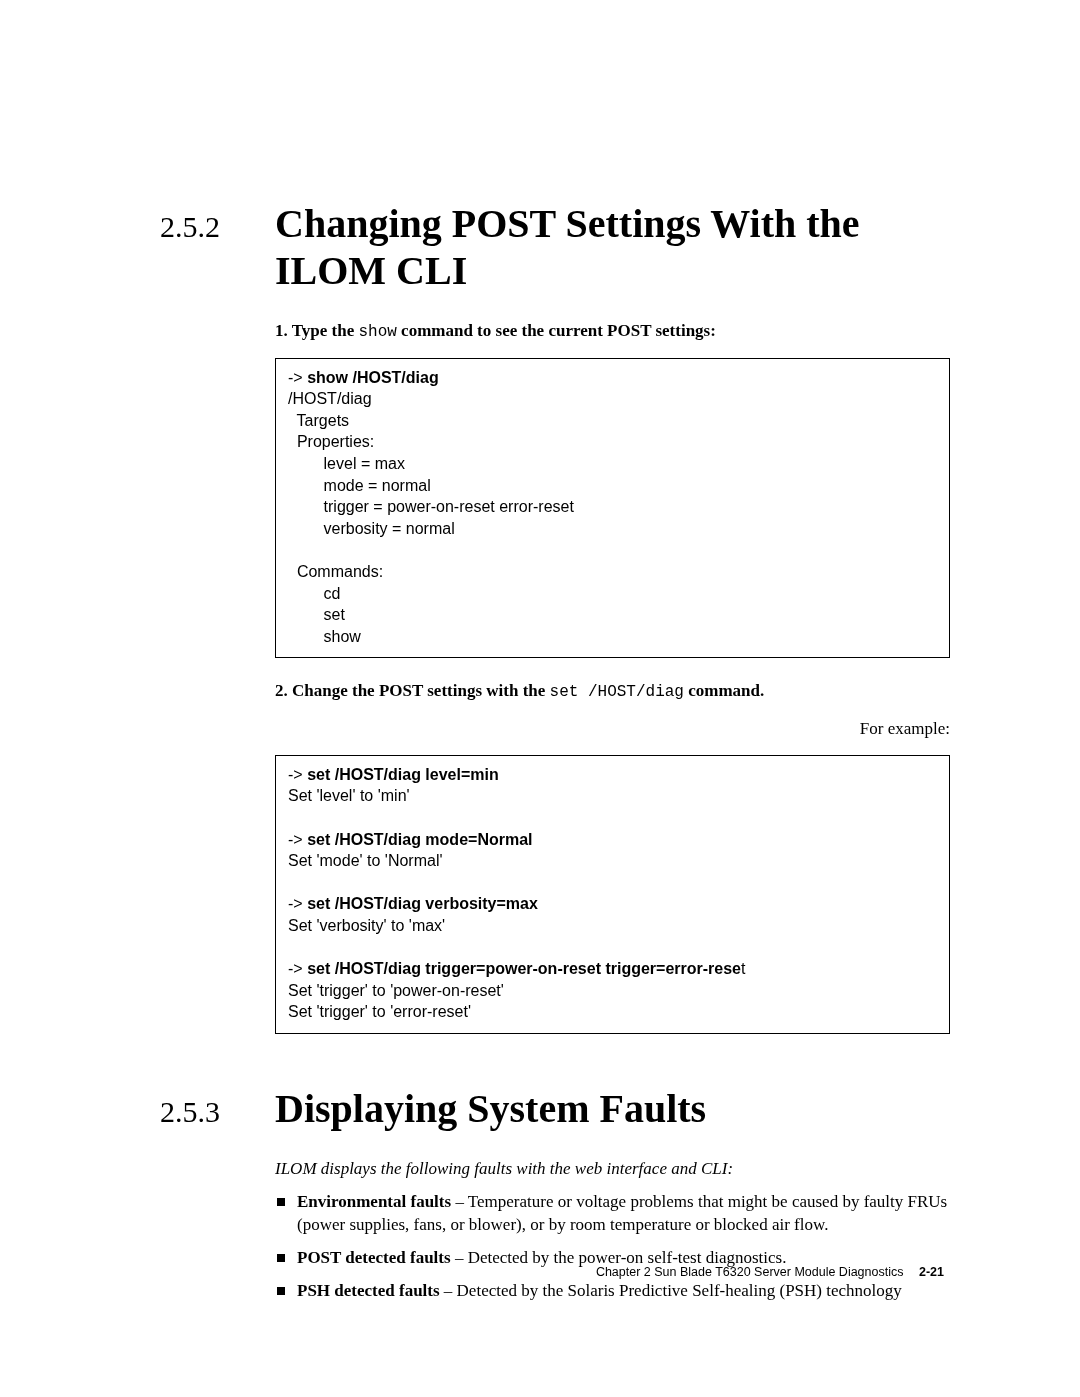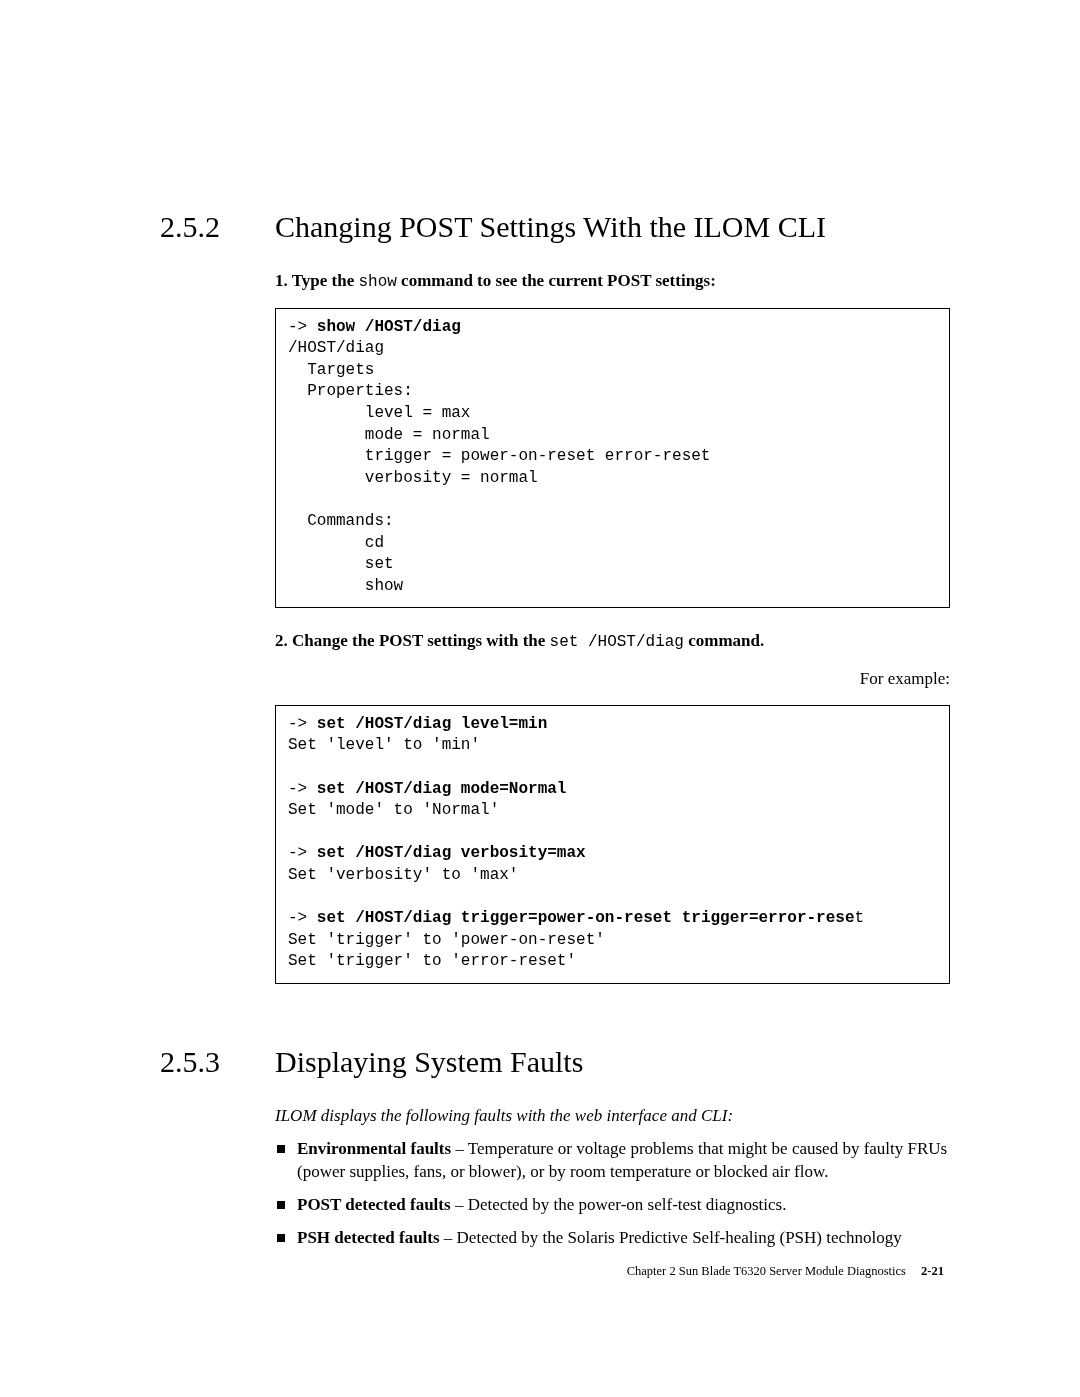--- a/index.html
+++ b/index.html
@@ -23,43 +23,43 @@
     align-items: baseline;
     margin-bottom: 26px;
   }
   .section-number {
     font-size: 30px;
     width: 115px;
     flex-shrink: 0;
     margin-top: 15px;
   }
   .section-title {
-    font-size: 30px;
-    font-weight: normal;
+    font-size: 40px;
+    font-weight: bold;
   }
   .content {
     margin-left: 115px;
     font-size: 17px;
     line-height: 1.35;
   }
   .step {
     margin: 0 0 14px 0;
   }
   .step-label {
     font-weight: bold;
   }
   .mono-inline {
     font-family: "Courier New", Courier, monospace;
     font-weight: normal;
     font-size: 16px;
   }
   .code-box {
     border: 1px solid #000;
     padding: 8px 12px 10px 12px;
-    font-family: Liberation Mono, monospace;
+    font-family: Liberation Sans, sans-serif;
     font-size: 16px;
     line-height: 1.35;
     white-space: pre;
     margin: 8px 0 22px 0;
   }
   .code-box .cbold {
     font-weight: bold;
   }
   .step2-text {
     margin: 6px 0 14px 20px;
@@ -89,21 +89,21 @@
     top: 7px;
     width: 8px;
     height: 8px;
     background: #000;
   }
   .footer {
     position: absolute;
     bottom: 118px;
     right: 136px;
     font-size: 12.5px;
-    font-family: Liberation Serif, serif;
+    font-family: Liberation Sans, sans-serif;
   }
   .footer .pg {
     font-weight: bold;
     margin-left: 12px;
   }
 </style>
 </head>
 <body>
 
 <div class="page">

